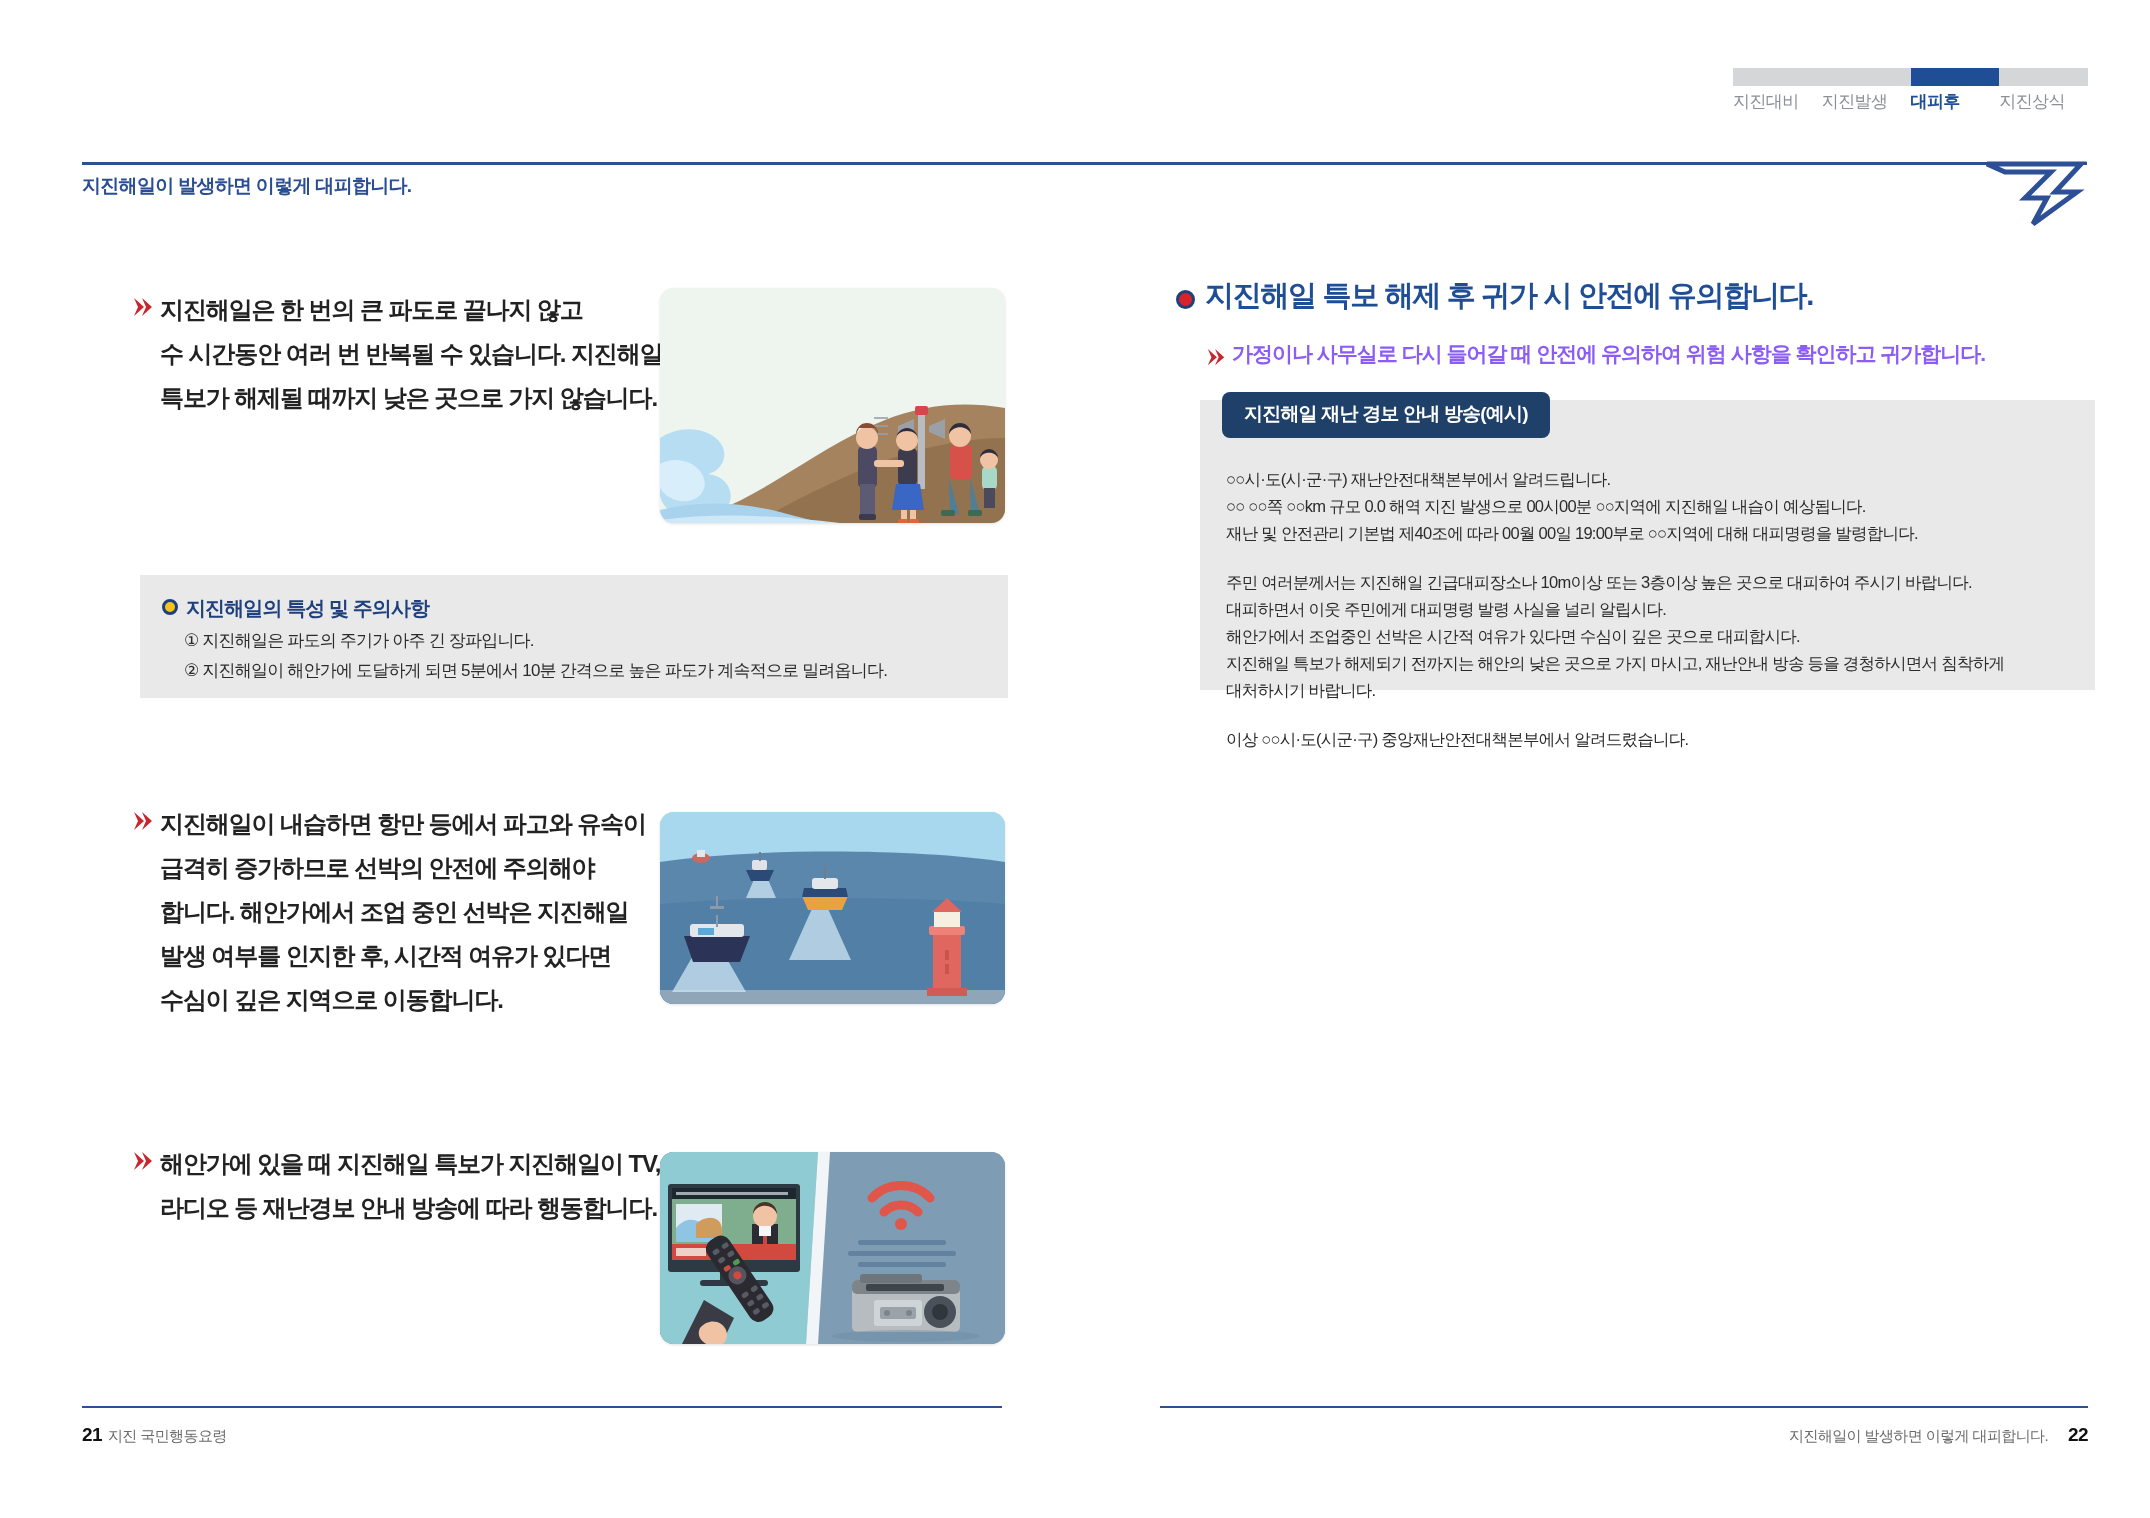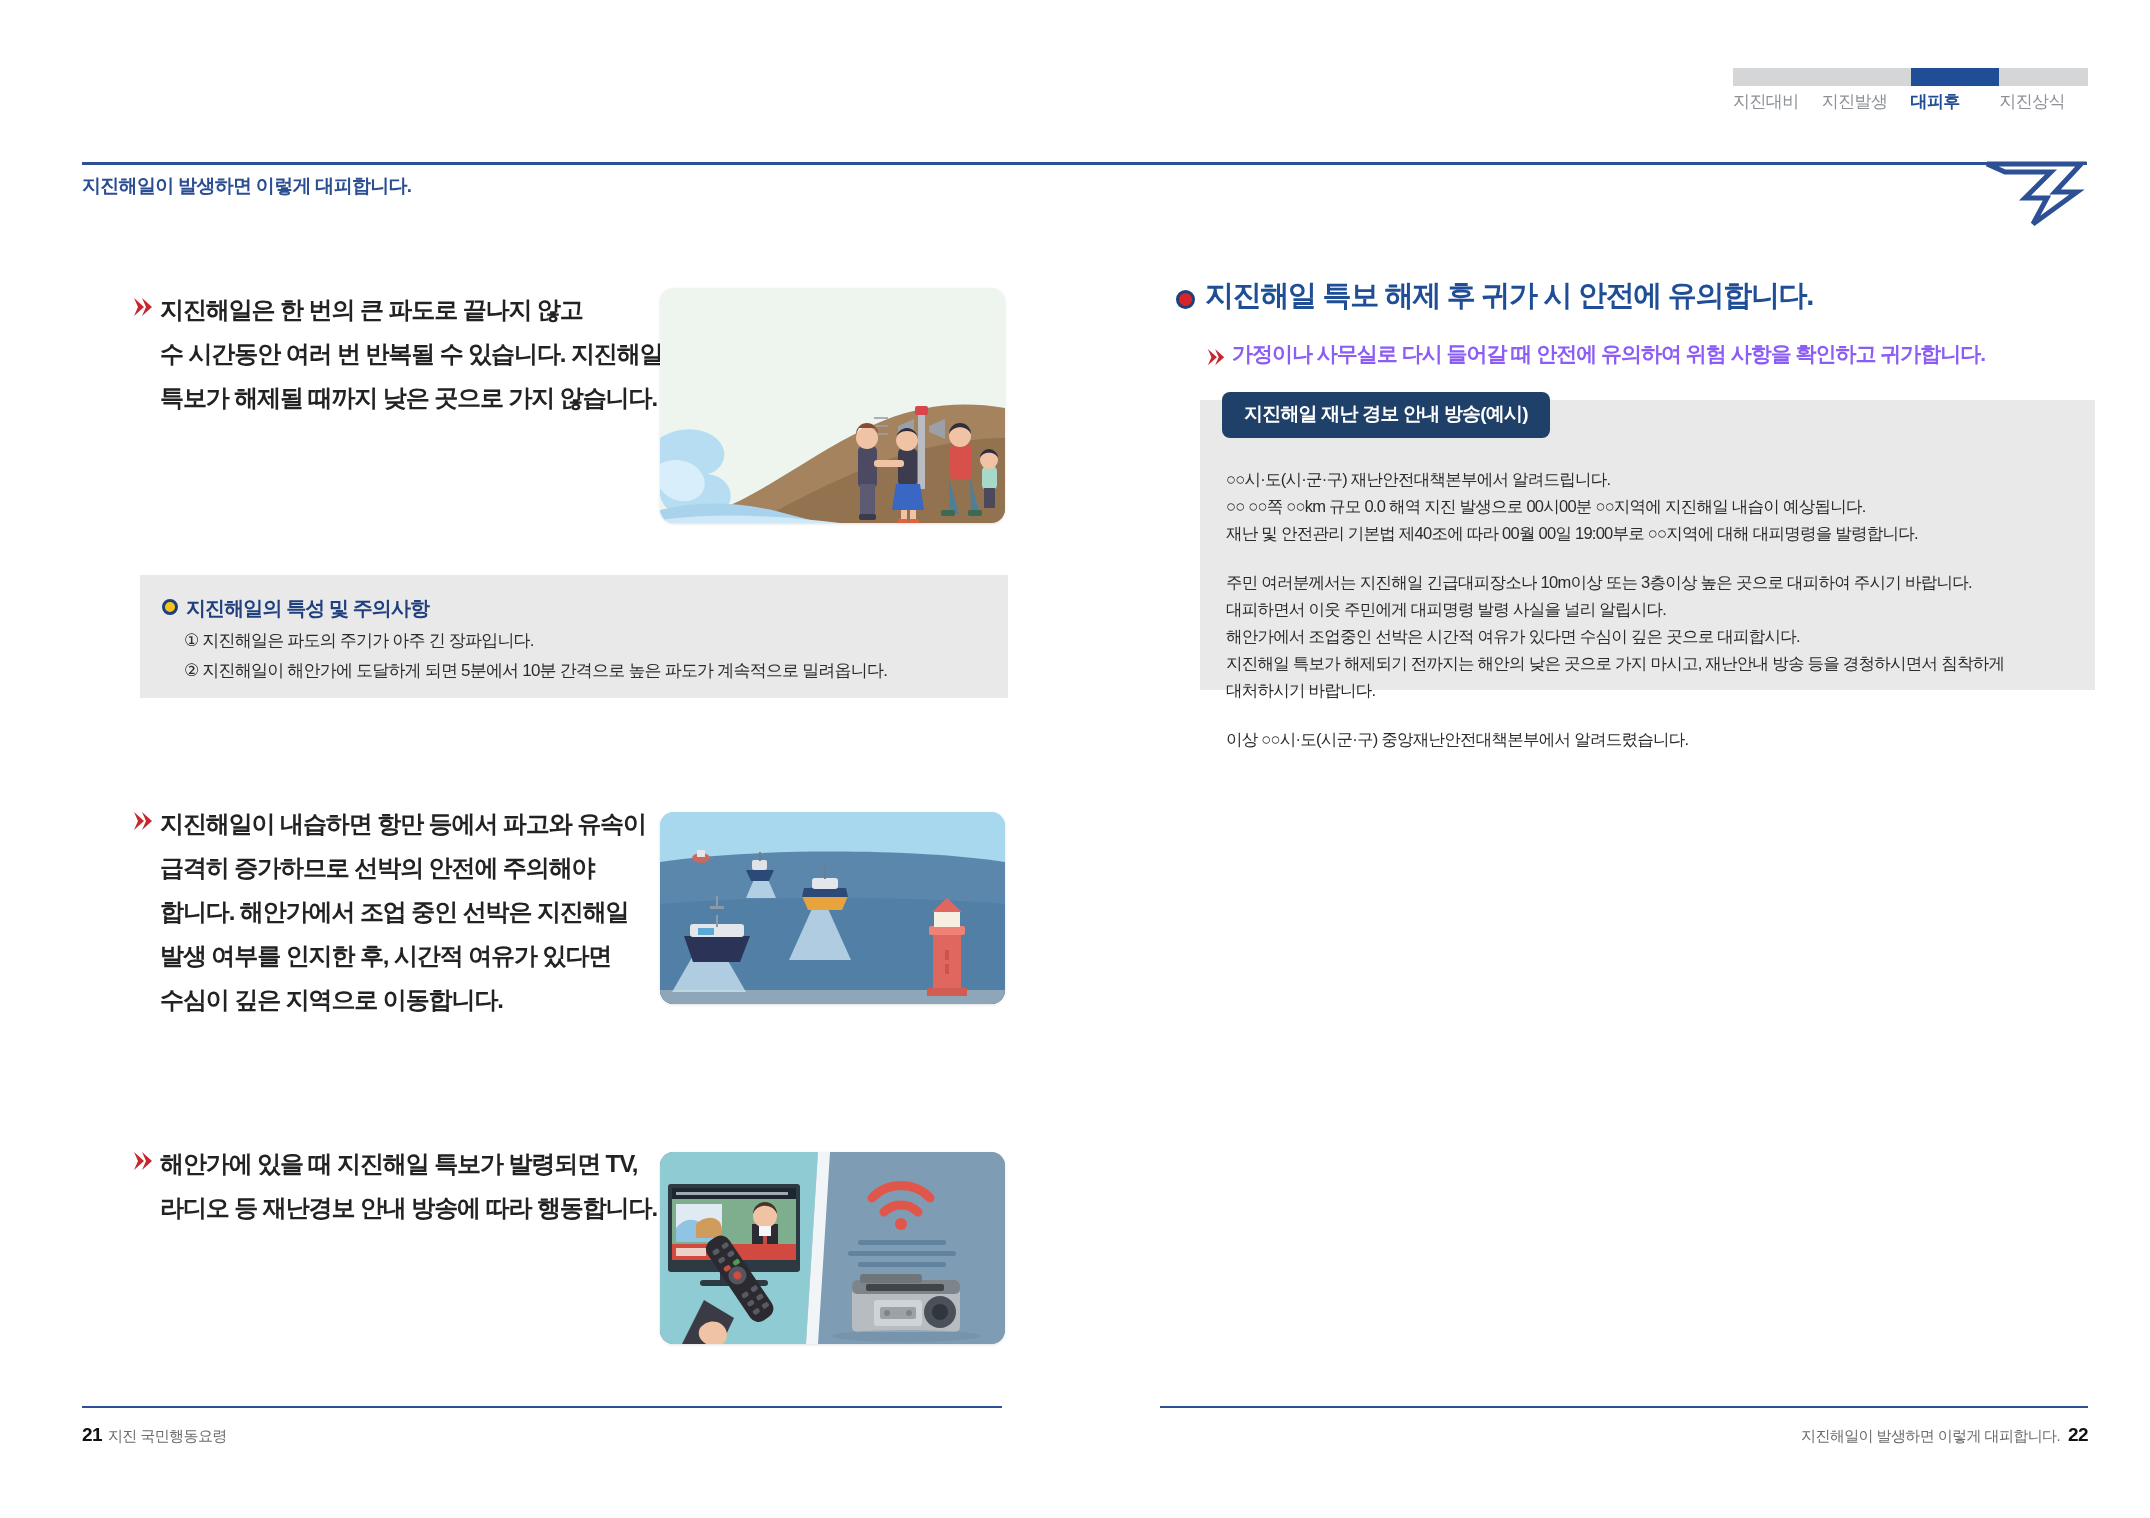--- a/index.html
+++ b/index.html
@@ -105,21 +105,21 @@
 
   
   .footrule{position:absolute;height:2px;background:#2c4f96;}
   #footrule-left{left:82px;top:1406px;width:920px;}
   #footrule-right{left:1160px;top:1406px;width:928px;}
 
   .foot{position:absolute;top:1424px;font-size:15px;color:#6b6b6b;letter-spacing:-0.6px;white-space:nowrap;}
   #foot-left{left:82px;}
   #foot-left .pg{font-size:19px;font-weight:bold;color:#111;margin-right:6px;}
   #foot-right{right:62px;text-align:right;}
-  #foot-right .pg{font-size:19px;font-weight:bold;color:#111;margin-left:8px;}
+  #foot-right .pg{font-size:19px;font-weight:bold;color:#111;margin-left:20px;}
 </style>
 </head>
 <body>
 
 <div class="page">
 
   <div class="tabnav">
     <div class="barbg"></div>
     <div class="baractive" id="tab-active-bar" style="left: 177.5px; width: 88.75px; background: rgb(31, 78, 150);"></div>
     <div class="tabs" id="tabs-row">
@@ -282,21 +282,21 @@
       </g>
     </svg>
   </div>
 
   <div class="arrow-bullet" style="left:132px;top:1150px;">
     <svg width="22" height="26" viewBox="0 0 22 26">
       <path d="M2 2 L12 11 L2 20 L6 11 Z" fill="#c9252d"></path>
       <path d="M10 2 L20 11 L10 20 L14 11 Z" fill="#c9252d"></path>
     </svg>
   </div>
-  <div class="btxt" style="left:160px;top:1142px;width:520px;">해안가에 있을 때 지진해일 특보가 발령되면 TV,
+  <div class="btxt" style="left:160px;top:1142px;width:520px;">해안가에 있을 때 지진해일 특보가 지진해일이 TV,
 라디오 등 재난경보 안내 방송에 따라 행동합니다.</div>
 
   <div class="illus" id="illus-media">
     <svg width="345" height="192" viewBox="0 0 345 192">
       <rect width="345" height="192" fill="#7f9cb5"></rect>
       <path d="M0 0 H158 L146 192 H0 Z" fill="#8ecbd2"></path>
       <path d="M158 0 H170 L158 192 H146 Z" fill="#f2f5f7"></path>
 
       <g>
         <rect x="8" y="32" width="132" height="88" rx="3" fill="#2e3a43"></rect>

